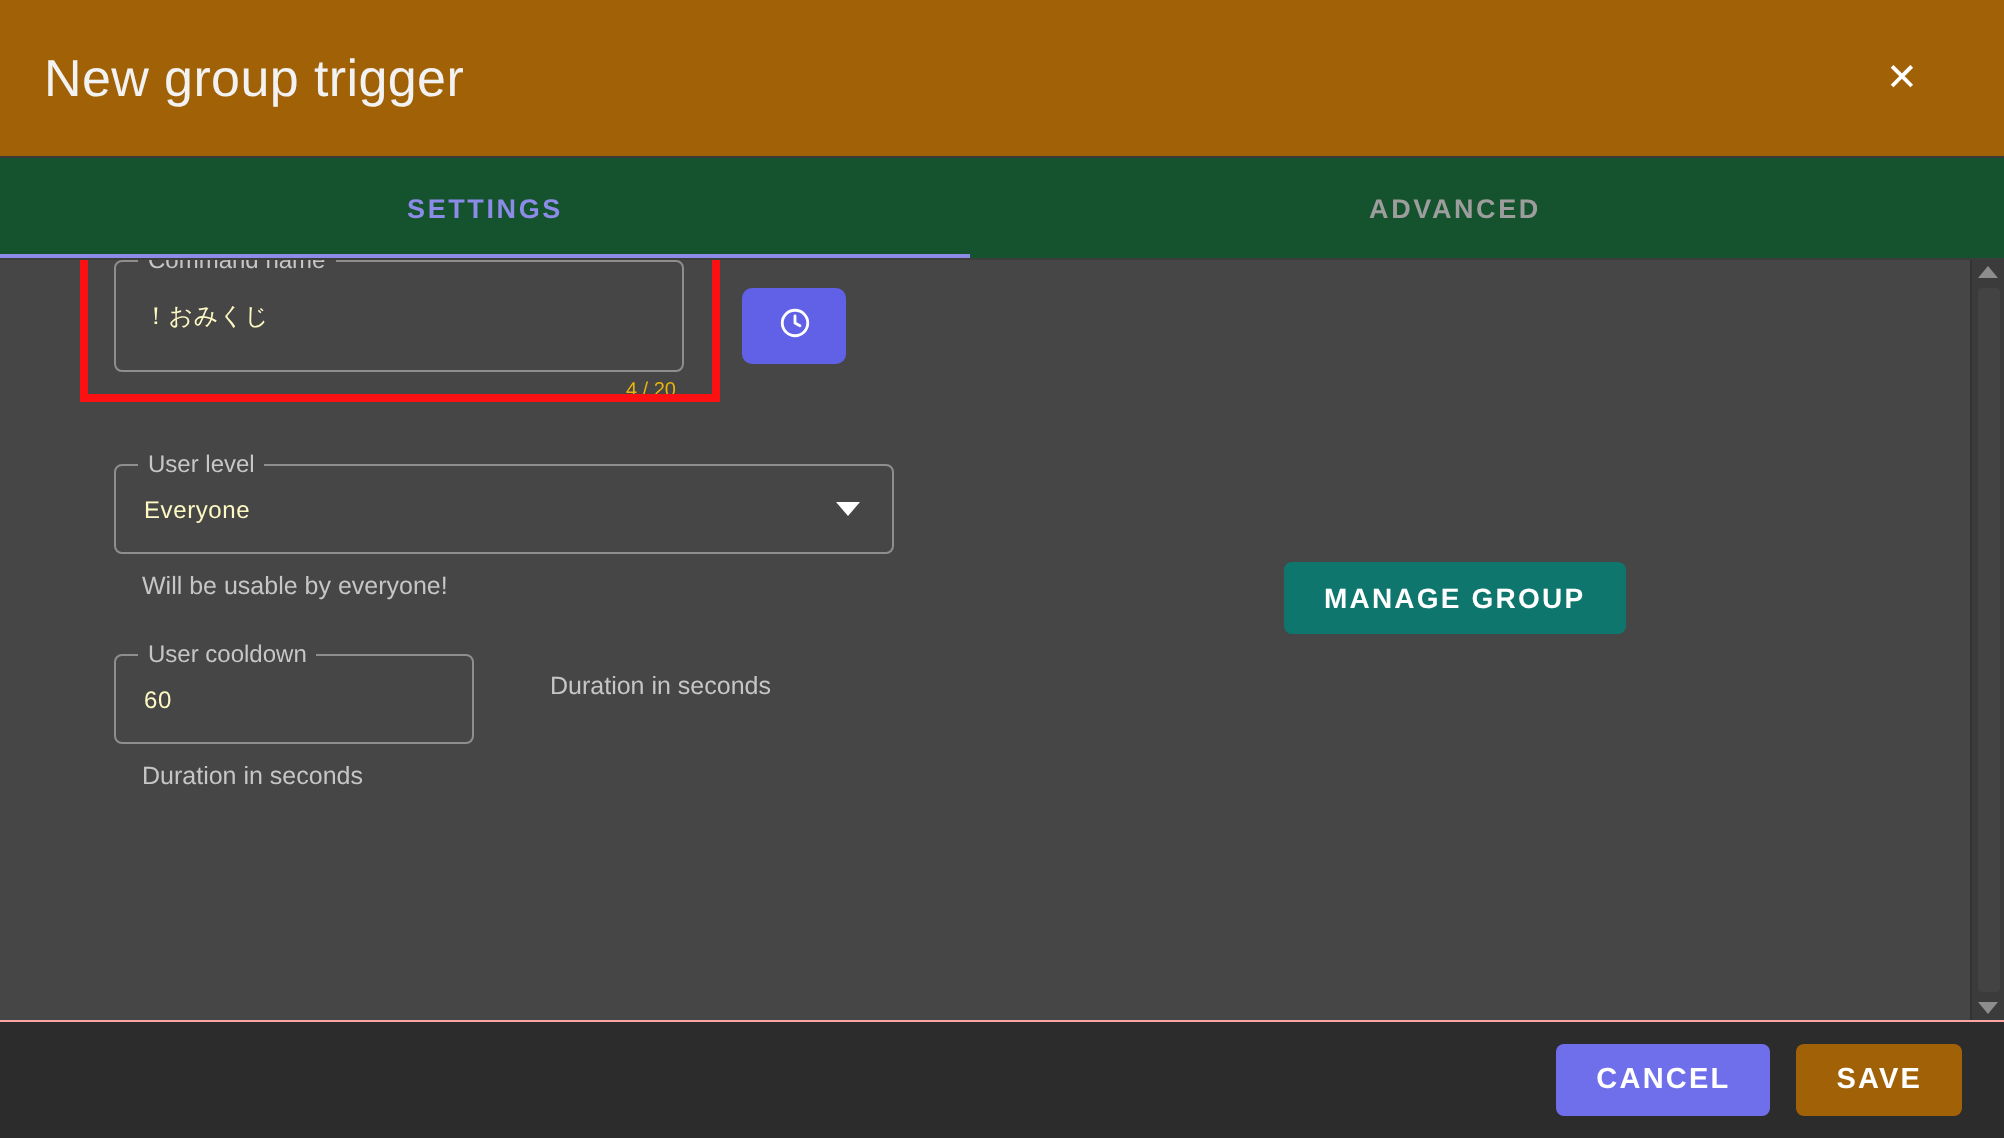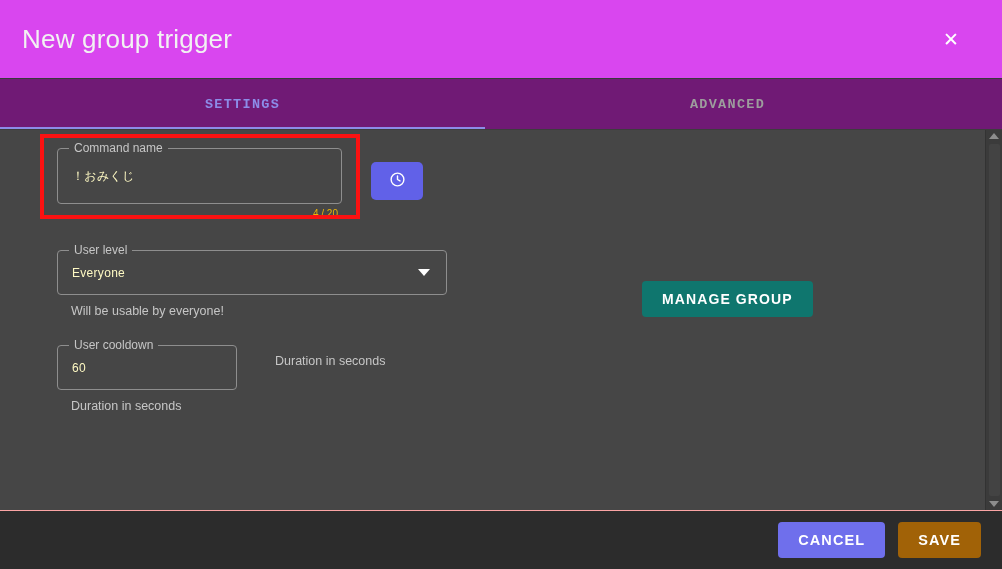--- a/index.html
+++ b/index.html
@@ -19,21 +19,21 @@
     display: flex;
     flex-direction: column;
     background: #464646;
   }
 
   
   .header {
     position: relative;
     height: 79px;
     flex: 0 0 79px;
-    background: #d946ef;
+    background: #a16207;
     display: flex;
     align-items: center;
     padding: 0 22px;
     border-bottom: 1px solid #3a3a3a;
   }
   .header-title {
     color: #f2f2f2;
     font-size: 26px;
     font-weight: 400;
     letter-spacing: 0.2px;
@@ -55,25 +55,24 @@
     user-select: none;
     background: transparent;
     border: none;
   }
 
   
   .tabbar {
     position: relative;
     height: 51px;
     flex: 0 0 51px;
-    background: #701a75;
+    background: #14532d;
     display: flex;
     align-items: center;
     border-bottom: 1px solid #3d3d3d;
-    font-family: Liberation Mono, monospace;
   }
   .tab {
     width: 485px;
     height: 100%;
     display: flex;
     align-items: center;
     justify-content: center;
     font-size: 13.5px;
     font-weight: bold;
     letter-spacing: 1.3px;
@@ -99,21 +98,21 @@
     overflow: hidden;
   }
   .content {
     position: relative;
     flex: 1 1 auto;
     padding: 28px 0 0 0;
   }
   .col-left {
     position: absolute;
     left: 57px;
-    top: 18px;
+    top: 0;
     width: 420px;
   }
   .col-right {
     position: absolute;
     left: 642px;
     top: 14px;
     width: 300px;
   }
 
   

